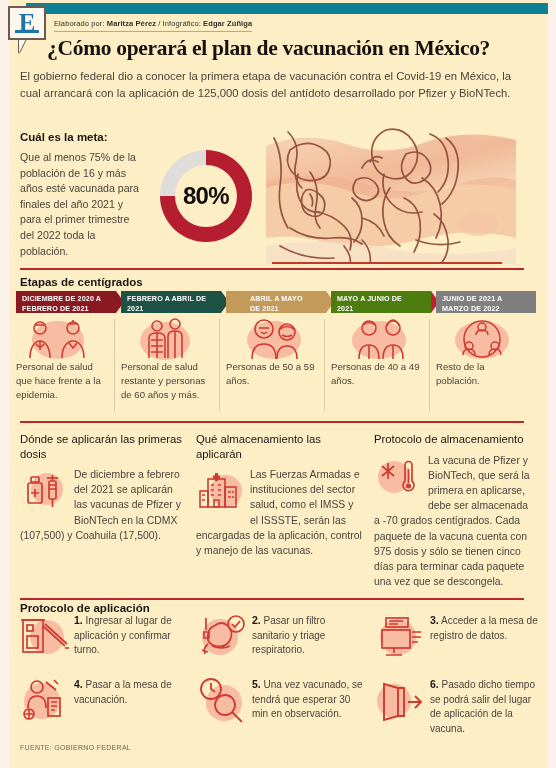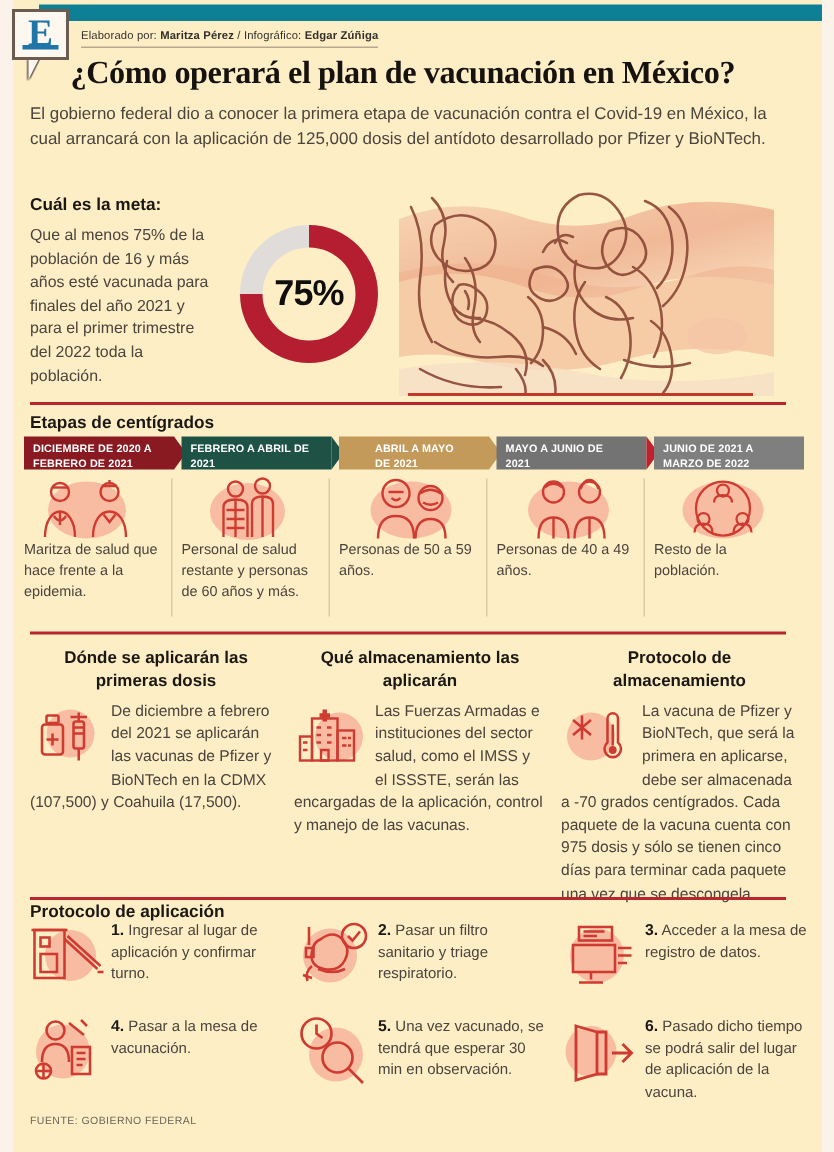--- a/index.html
+++ b/index.html
@@ -152,23 +152,22 @@
     padding-right:8px;
   }
   .vsep{
     position:absolute;width:1px;background:#ddcba8;
   }
   
   .col{
     position:absolute;top:432px;width:168px;
   }
   .col h3{
-    margin:0 0 6px 0;font-size:11.3px;font-weight:bold;color:#1b1814;
+    margin:0 0 6px 0;font-size:11.3px;font-weight:normal;color:#1b1814;
     line-height:14.5px;
-    text-align:center;
   }
   .col .body{
     font-size:10.4px;line-height:15.2px;color:#4a443c;
   }
   .icon-float{
     float:left;width:48px;height:46px;margin:2px 6px 0 0;
     position:relative;
   }
   
   .steps{
@@ -264,21 +263,21 @@
       </g>
     </svg>
   </div>
   <div class="hero-rule"></div>
 
   <div class="goal-title">Cuál es la meta:</div>
   <div class="goal-text">Que al menos 75% de la población de 16 y más años esté vacunada para finales del año 2021 y para el primer trimestre del 2022 toda la población.</div>
   <div class="donut">
     <div class="ring" id="donut-ring" style="background: conic-gradient(rgb(180, 30, 48) 0deg, rgb(180, 30, 48) 270deg, rgb(224, 220, 217) 270deg, rgb(224, 220, 217) 360deg);"></div>
     <div class="hole"></div>
-    <div class="label">75%</div>
+    <div class="label">80%</div>
   </div>
 
   <div class="divider" style="top:268px"></div>
 
   <div class="sec-title" style="left:20px;top:276px">Etapas de centígrados</div>
   <div class="stages" id="stages">
       <div class="stage" style="left: 0px;">
         <div class="chev" style="background: rgb(138, 26, 33);">DICIEMBRE DE 2020 A FEBRERO DE 2021<span class="pt" style="border-left: 8px solid rgb(138, 26, 33);"></span></div>
         <div class="stage-icon"><svg width="100" height="42" viewBox="0 0 100 42">
       <ellipse cx="42" cy="22" rx="26" ry="19" fill="#f5a793" opacity=".7"></ellipse>
@@ -286,21 +285,21 @@
         <circle cx="24" cy="10" r="6"></circle>
               <path d="M19 7h10"></path>
         <path d="M14 40c0-11 5-17 10-17s10 6 10 17"></path>
         <path d="M24 23v9M20 26q4 6 8 0"></path>
         <circle cx="57" cy="10" r="6"></circle>
               <path d="M52 6h10M57 2v3"></path>
         <path d="M46 40c0-11 5-17 11-17s11 6 11 17"></path>
         <path d="M53 25l4 5 4-5"></path>
       </g>
           </svg></div>
-        <div class="stage-desc">Maritza de salud que hace frente a la epidemia.</div>
+        <div class="stage-desc">Personal de salud que hace frente a la epidemia.</div>
       </div>
       <div class="stage" style="left: 105px;">
         <div class="chev" style="background: rgb(29, 82, 69);">FEBRERO A ABRIL DE 2021<span class="pt" style="border-left: 8px solid rgb(29, 82, 69);"></span></div>
         <div class="stage-icon"><svg width="100" height="42" viewBox="0 0 100 42">
       <ellipse cx="44" cy="23" rx="25" ry="19" fill="#f5a793" opacity=".7"></ellipse>
       <g fill="none" stroke="#cf3b30" stroke-width="1.6">
         <circle cx="36" cy="8" r="5"></circle>
         <path d="M28 40V20q0-5 8-5t8 5v20"></path>
         <path d="M36 15v25M30 22h12M30 28h12M30 34h12"></path>
         <circle cx="54" cy="6" r="5"></circle>
@@ -322,21 +321,21 @@
         <circle cx="61" cy="14" r="8"></circle>
         <path d="M54 11q7-5 14 0"></path>
         <path d="M51 41q0-13 10-13t10 13"></path>
         <path d="M56 17q5 3 10 0"></path>
       </g>
           </svg></div>
         <div class="stage-desc">Personas de 50 a 59 años.</div>
       </div>
       <div class="vsep" style="left: 203px; top: 28px; height: 92px;"></div>
       <div class="stage" style="left: 315px;">
-        <div class="chev" style="background: #737373;">MAYO A JUNIO DE 2021<span class="pt" style="border-left: 8px solid rgb(194, 32, 46);"></span></div>
+        <div class="chev" style="background: #4d7c0f;">MAYO A JUNIO DE 2021<span class="pt" style="border-left: 8px solid rgb(194, 32, 46);"></span></div>
         <div class="stage-icon"><svg width="100" height="42" viewBox="0 0 100 42">
       <ellipse cx="48" cy="22" rx="27" ry="19" fill="#f5a793" opacity=".7"></ellipse>
       <g fill="none" stroke="#cf3b30" stroke-width="1.6">
         <circle cx="38" cy="10" r="7"></circle>
               <path d="M32 7q6-5 12 0"></path>
         <path d="M28 41q0-14 10-14t10 14"></path>
         <path d="M38 27v14"></path>
         <circle cx="62" cy="10" r="7"></circle>
               <path d="M56 8q2-6 6-6t6 6"></path>
         <path d="M52 41q0-14 10-14t10 14"></path>

